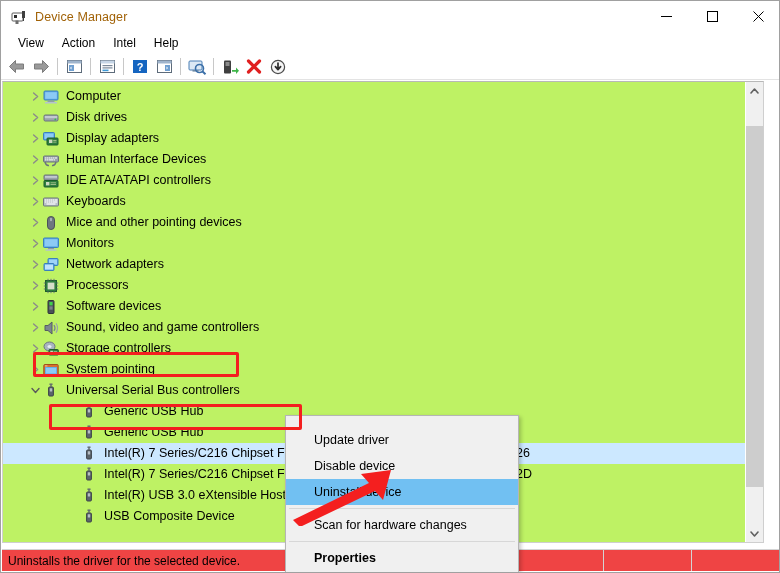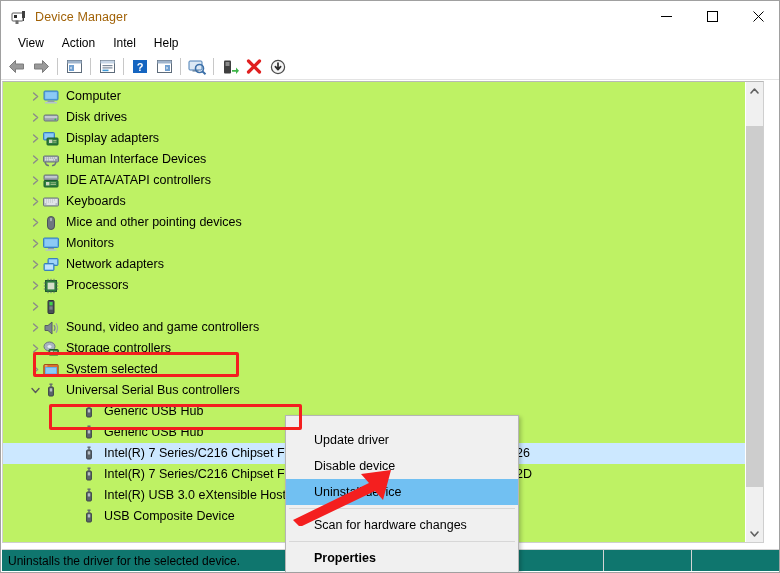--- a/index.html
+++ b/index.html
@@ -176,21 +176,21 @@
     display: flex; align-items: center; justify-content: center;
   }
   .vs-up { top: 0; }
   .vs-down { bottom: 0; }
 
   
   .statusbar {
     position: absolute;
     left: 1px; bottom: 1px;
     width: 777px; height: 22px;
-    background: #0f766e;
+    background: #ef4444;
     border-top: 1px solid #d4d4d4;
     box-sizing: border-box;
     display: flex;
     align-items: center;
   }
   .status-main {
     flex: 1 1 auto;
     font-size: 12px;
     color: #000000;
     padding-left: 6px;
@@ -553,20 +553,21 @@
             <svg width="9" height="9" viewBox="0 0 9 9">
               <path d="M2.6 1 L6.6 4.5 L2.6 8" stroke="#8a8a8a" stroke-width="1.4" fill="none" stroke-linecap="round" stroke-linejoin="round"></path>
             </svg>
           </span>
           <span class="ico"><svg width="16" height="16" viewBox="0 0 16 16">
               <rect x="5" y="1.5" width="6" height="13" rx="1" fill="#4a5158" stroke="#2e3338" stroke-width="1"></rect>
               <rect x="6.4" y="3" width="3.2" height="3.4" fill="#3fd14a"></rect>
               <rect x="6.4" y="7.6" width="3.2" height="1" fill="#9aa3ab"></rect>
               <rect x="6.4" y="9.4" width="3.2" height="1" fill="#9aa3ab"></rect>
             </svg></span>
+          <span class="rowlabel">Software devices</span>
         </div>
         <div class="row lvl1">
           <span class="twisty">
             <svg width="9" height="9" viewBox="0 0 9 9">
               <path d="M2.6 1 L6.6 4.5 L2.6 8" stroke="#8a8a8a" stroke-width="1.4" fill="none" stroke-linecap="round" stroke-linejoin="round"></path>
             </svg>
           </span>
           <span class="ico"><svg width="16" height="16" viewBox="0 0 16 16">
               <path d="M2 5.5 L5 5.5 L9 2 L9 14 L5 10.5 L2 10.5 Z" fill="#7c868f" stroke="#555d64" stroke-width="1" stroke-linejoin="round"></path>
               <path d="M11 5 Q13 8 11 11" stroke="#7c868f" stroke-width="1.3" fill="none"></path>
@@ -595,21 +596,21 @@
             <svg width="9" height="9" viewBox="0 0 9 9">
               <path d="M2.6 1 L6.6 4.5 L2.6 8" stroke="#8a8a8a" stroke-width="1.4" fill="none" stroke-linecap="round" stroke-linejoin="round"></path>
             </svg>
           </span>
           <span class="ico"><svg width="16" height="16" viewBox="0 0 16 16">
               <rect x="0.8" y="2.5" width="14.4" height="11" rx="1" fill="#d86f2e" stroke="#a2501d" stroke-width="1"></rect>
               <rect x="2" y="5" width="12" height="7.3" fill="#5aa9e6"></rect>
               <rect x="2.8" y="5.8" width="10.4" height="5.7" fill="#8ccaf5"></rect>
               <rect x="2" y="3.3" width="2.4" height="1.2" fill="#f2b98c"></rect>
             </svg></span>
-          <span class="rowlabel">System selected</span>
+          <span class="rowlabel">System pointing</span>
         </div>
         <div class="row lvl1">
           <span class="twisty">
             <svg width="9" height="9" viewBox="0 0 9 9">
               <path d="M1 2.5 L4.5 6.5 L8 2.5" stroke="#5b5b5b" stroke-width="1.4" fill="none" stroke-linecap="round" stroke-linejoin="round"></path>
             </svg>
           </span>
           <span class="ico"><svg width="16" height="16" viewBox="0 0 16 16">
               <rect x="5.6" y="4" width="4.8" height="9" rx="1" fill="#5c646c" stroke="#3c4248" stroke-width="1"></rect>
               <rect x="6.8" y="5.3" width="2.4" height="3.2" rx="0.5" fill="#b6bdc4"></rect>

